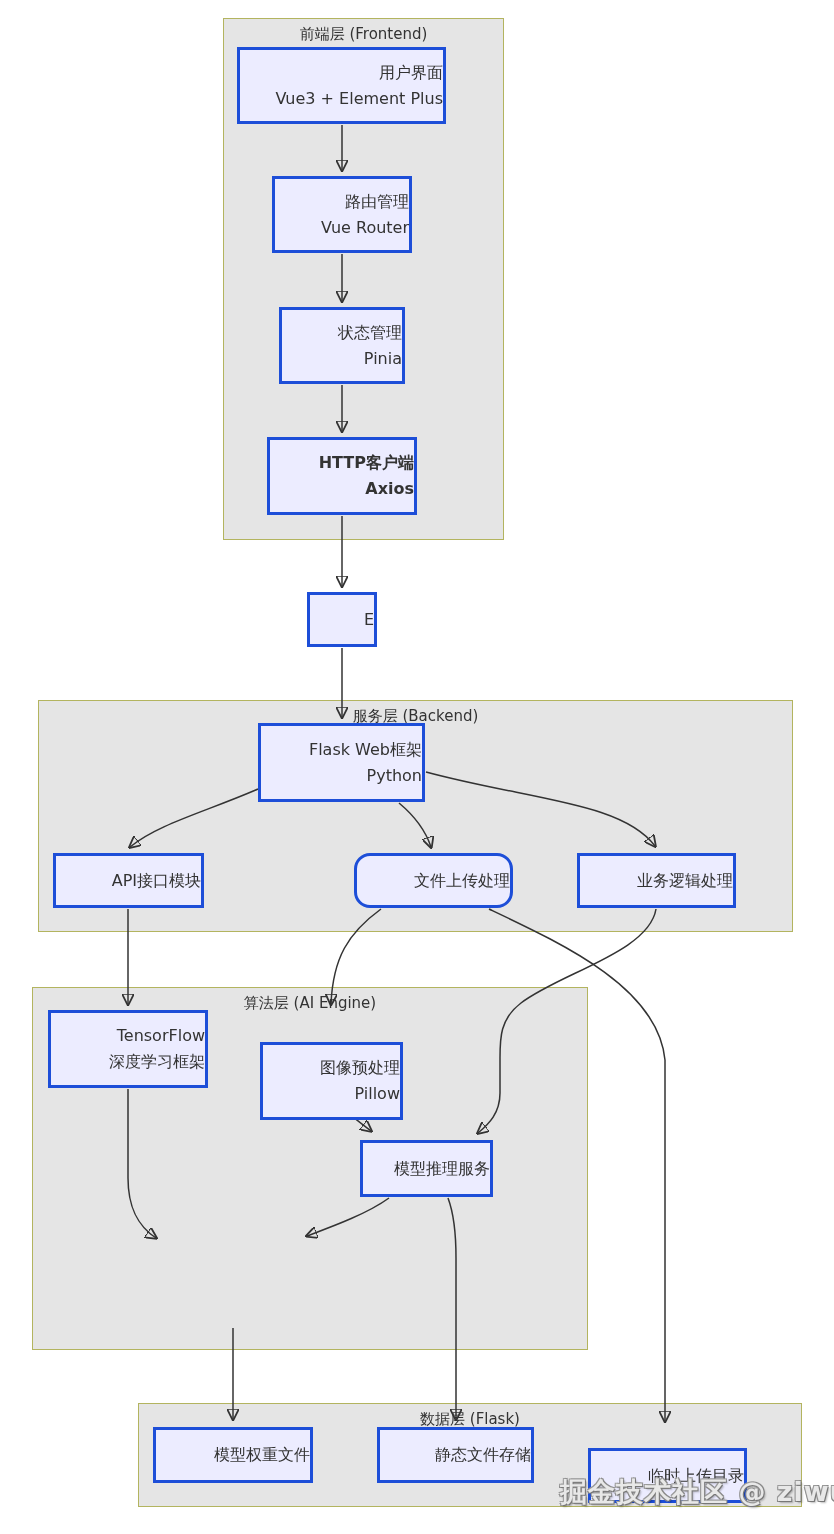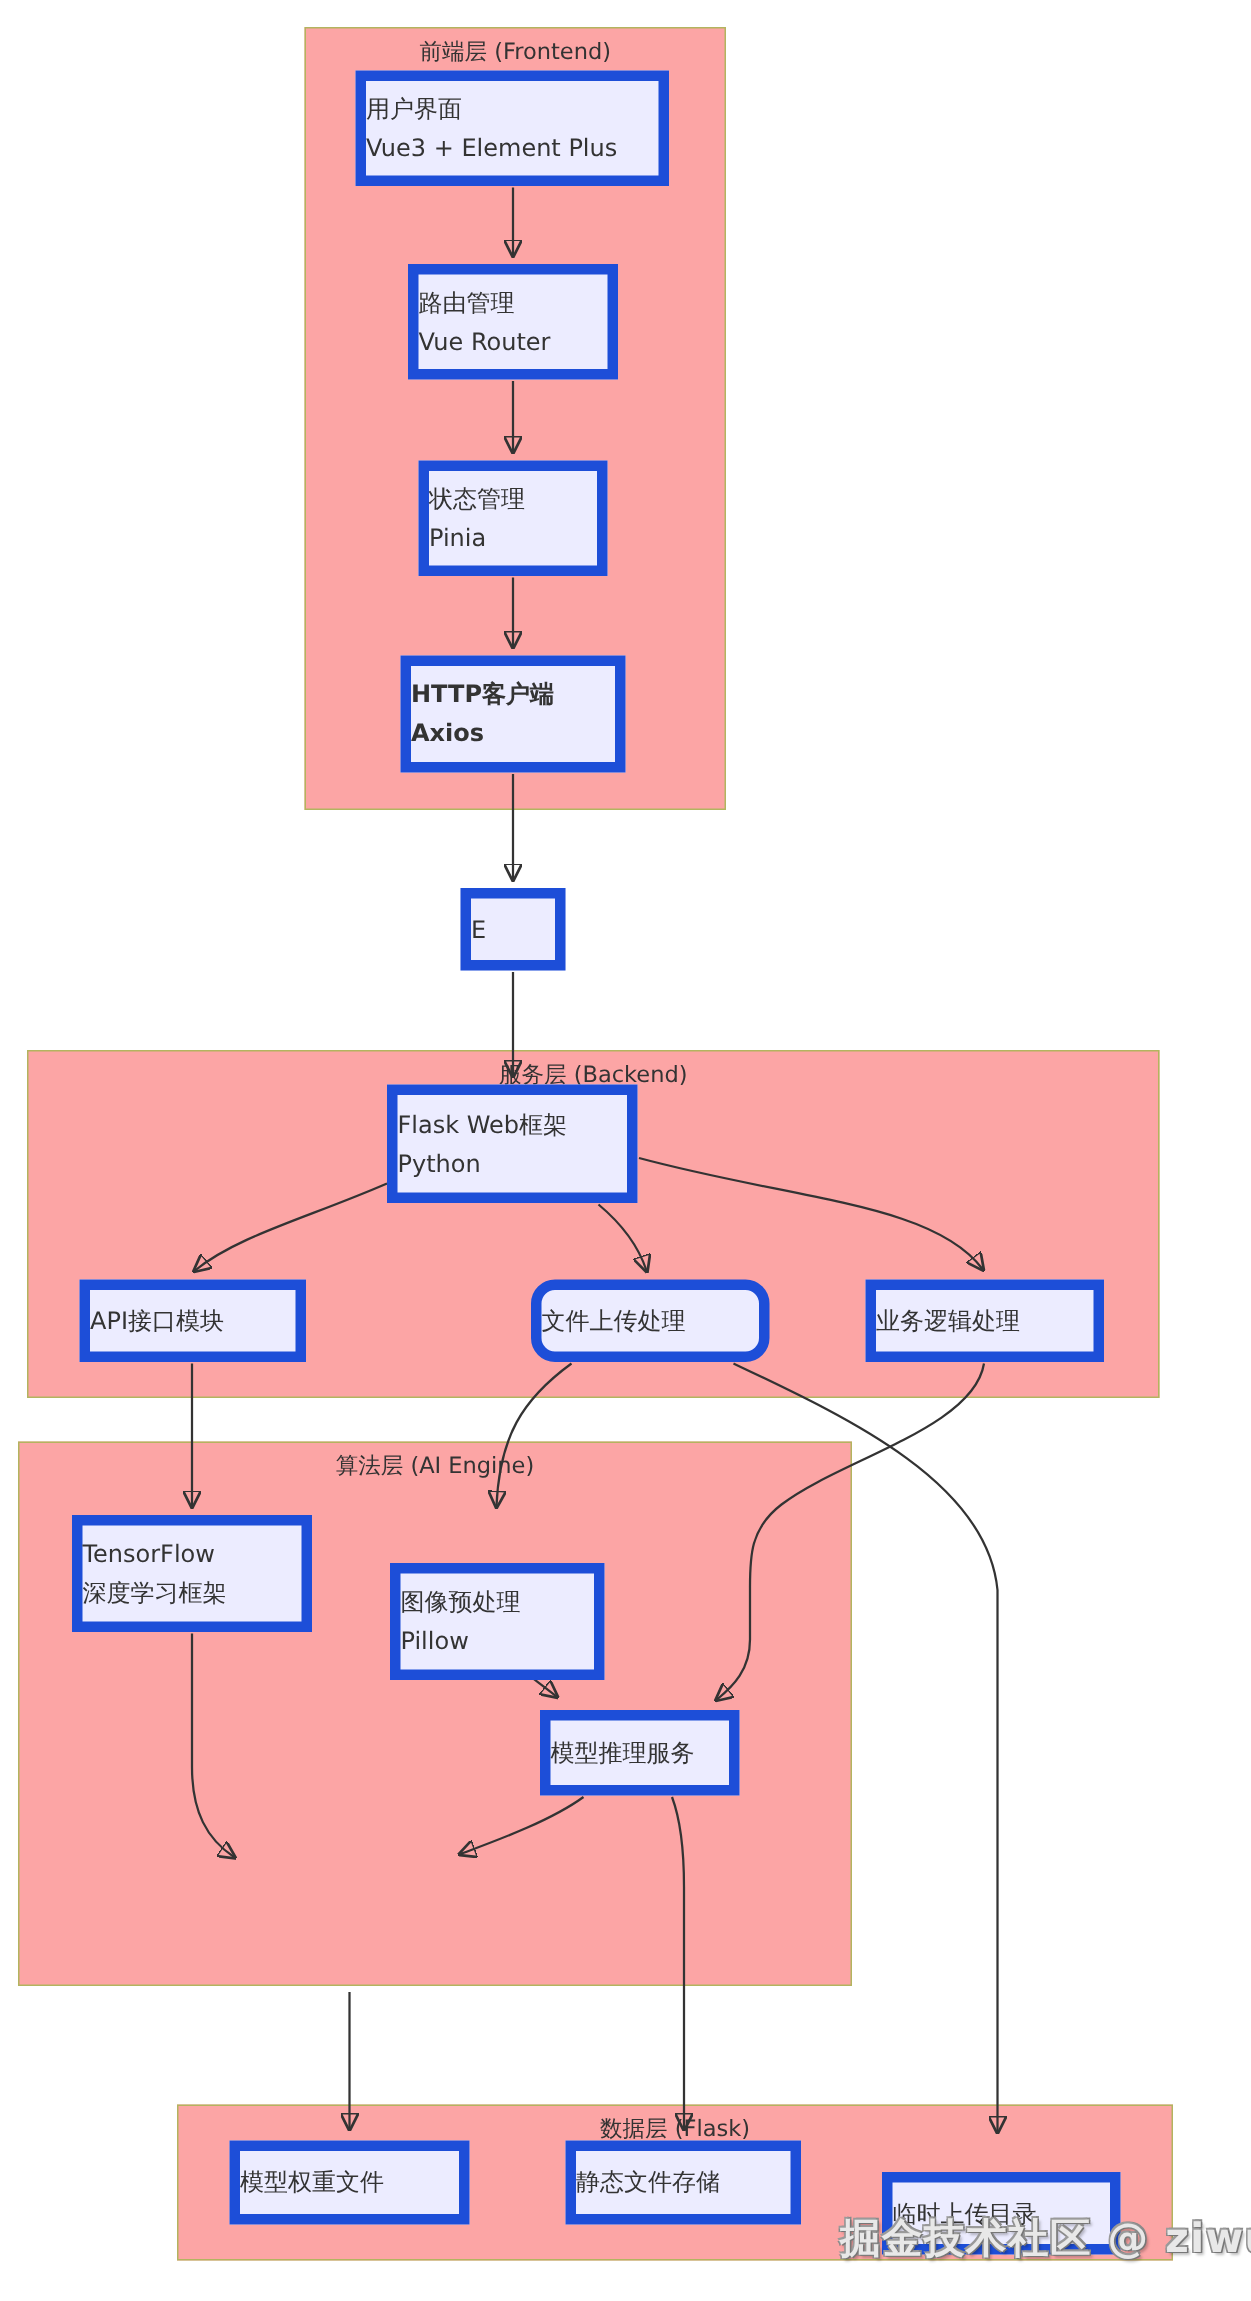--- a/index.html
+++ b/index.html
@@ -3,30 +3,31 @@
 <meta charset="utf-8">
 <style>
   html,body{margin:0;padding:0;background:#ffffff;}
   .canvas{
     position:relative;width:834px;height:1534px;background:#ffffff;overflow:hidden;
     font-family:"DejaVu Sans","Liberation Sans",sans-serif;color:#333333;
   }
   .edges{position:absolute;left:0;top:0;width:834px;height:1534px;z-index:2;}
   .edges path{fill:none;stroke:#333333;stroke-width:1.5px;}
   .section{
-    position:absolute;background:#fca5a5;border:1px solid #b3b45f;z-index:1;
+    position:absolute;background:#e5e5e5;border:1px solid #b3b45f;z-index:1;
     box-sizing:border-box;
+    margin-left:20px;
   }
   .section-label{
     position:absolute;top:6px;left:0;right:0;text-align:center;
     font-size:15px;color:#333333;z-index:3;
   }
   .node{
-    position:absolute;background:#ECECFF;border:7px solid #1d4ed8;z-index:3;
-    box-sizing:border-box;display:flex;flex-direction:column;align-items:flex-start;
+    position:absolute;background:#ECECFF;border:3px solid #1d4ed8;z-index:3;
+    box-sizing:border-box;display:flex;flex-direction:column;align-items:flex-end;
     justify-content:center;text-align:center;font-size:16px;line-height:26px;
     color:#333333;
   }
   .watermark{
     position:absolute;left:560px;top:1474px;z-index:5;width:260px;
     font-size:27px;font-weight:bold;letter-spacing:1px;white-space:nowrap;
     color:#e8e8e8;
     text-shadow:1px 1px 0 #777,-1px -1px 0 #9a9a9a,1px -1px 0 #8a8a8a,-1px 1px 0 #8a8a8a,2px 2px 2px rgba(0,0,0,.25);
   }
 </style>
@@ -34,21 +35,21 @@
 <body>
 
 <div class="canvas">
 
   <div class="section" style="left:203px;top:18px;width:281px;height:522px;">
     <div class="section-label">前端层 (Frontend)</div>
   </div>
   <div class="section" style="left:18px;top:700px;width:755px;height:232px;">
     <div class="section-label">服务层 (Backend)</div>
   </div>
-  <div class="section" style="left:12px;top:961px;width:556px;height:363px;">
+  <div class="section" style="left:12px;top:987px;width:556px;height:363px;">
     <div class="section-label">算法层 (AI Engine)</div>
   </div>
   <div class="section" style="left:118px;top:1403px;width:664px;height:104px;">
     <div class="section-label">数据层 (Flask)</div>
   </div>
 
   <svg class="edges" viewBox="0 0 834 1534">
     <defs>
       <marker id="arrow" viewBox="0 0 10 10" refX="8.5" refY="5" markerWidth="8" markerHeight="8" orient="auto-start-reverse">
         <path d="M0,0 L10,5 L0,10 z" fill="#333333" stroke="none"></path>

